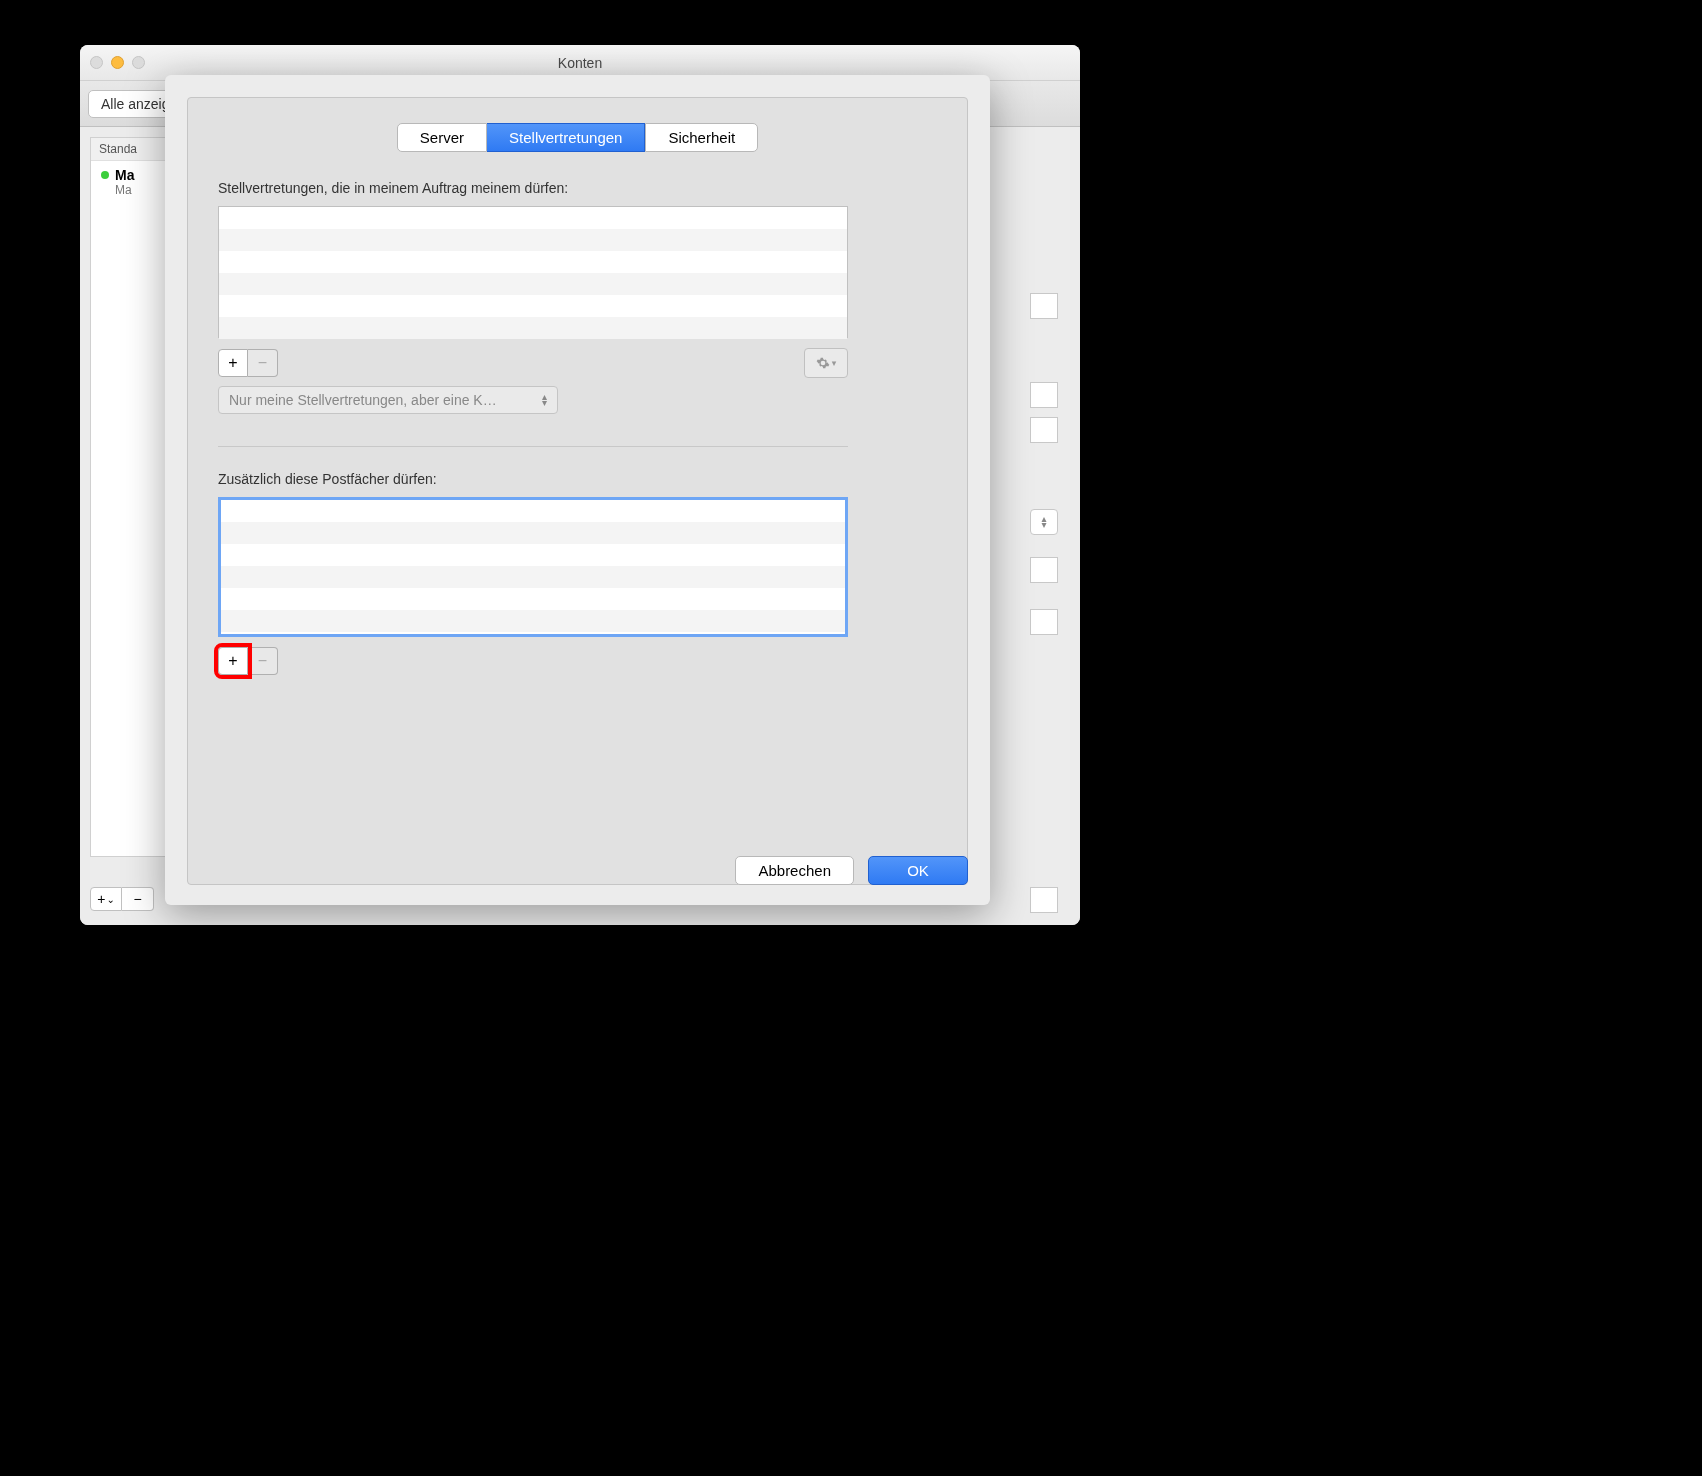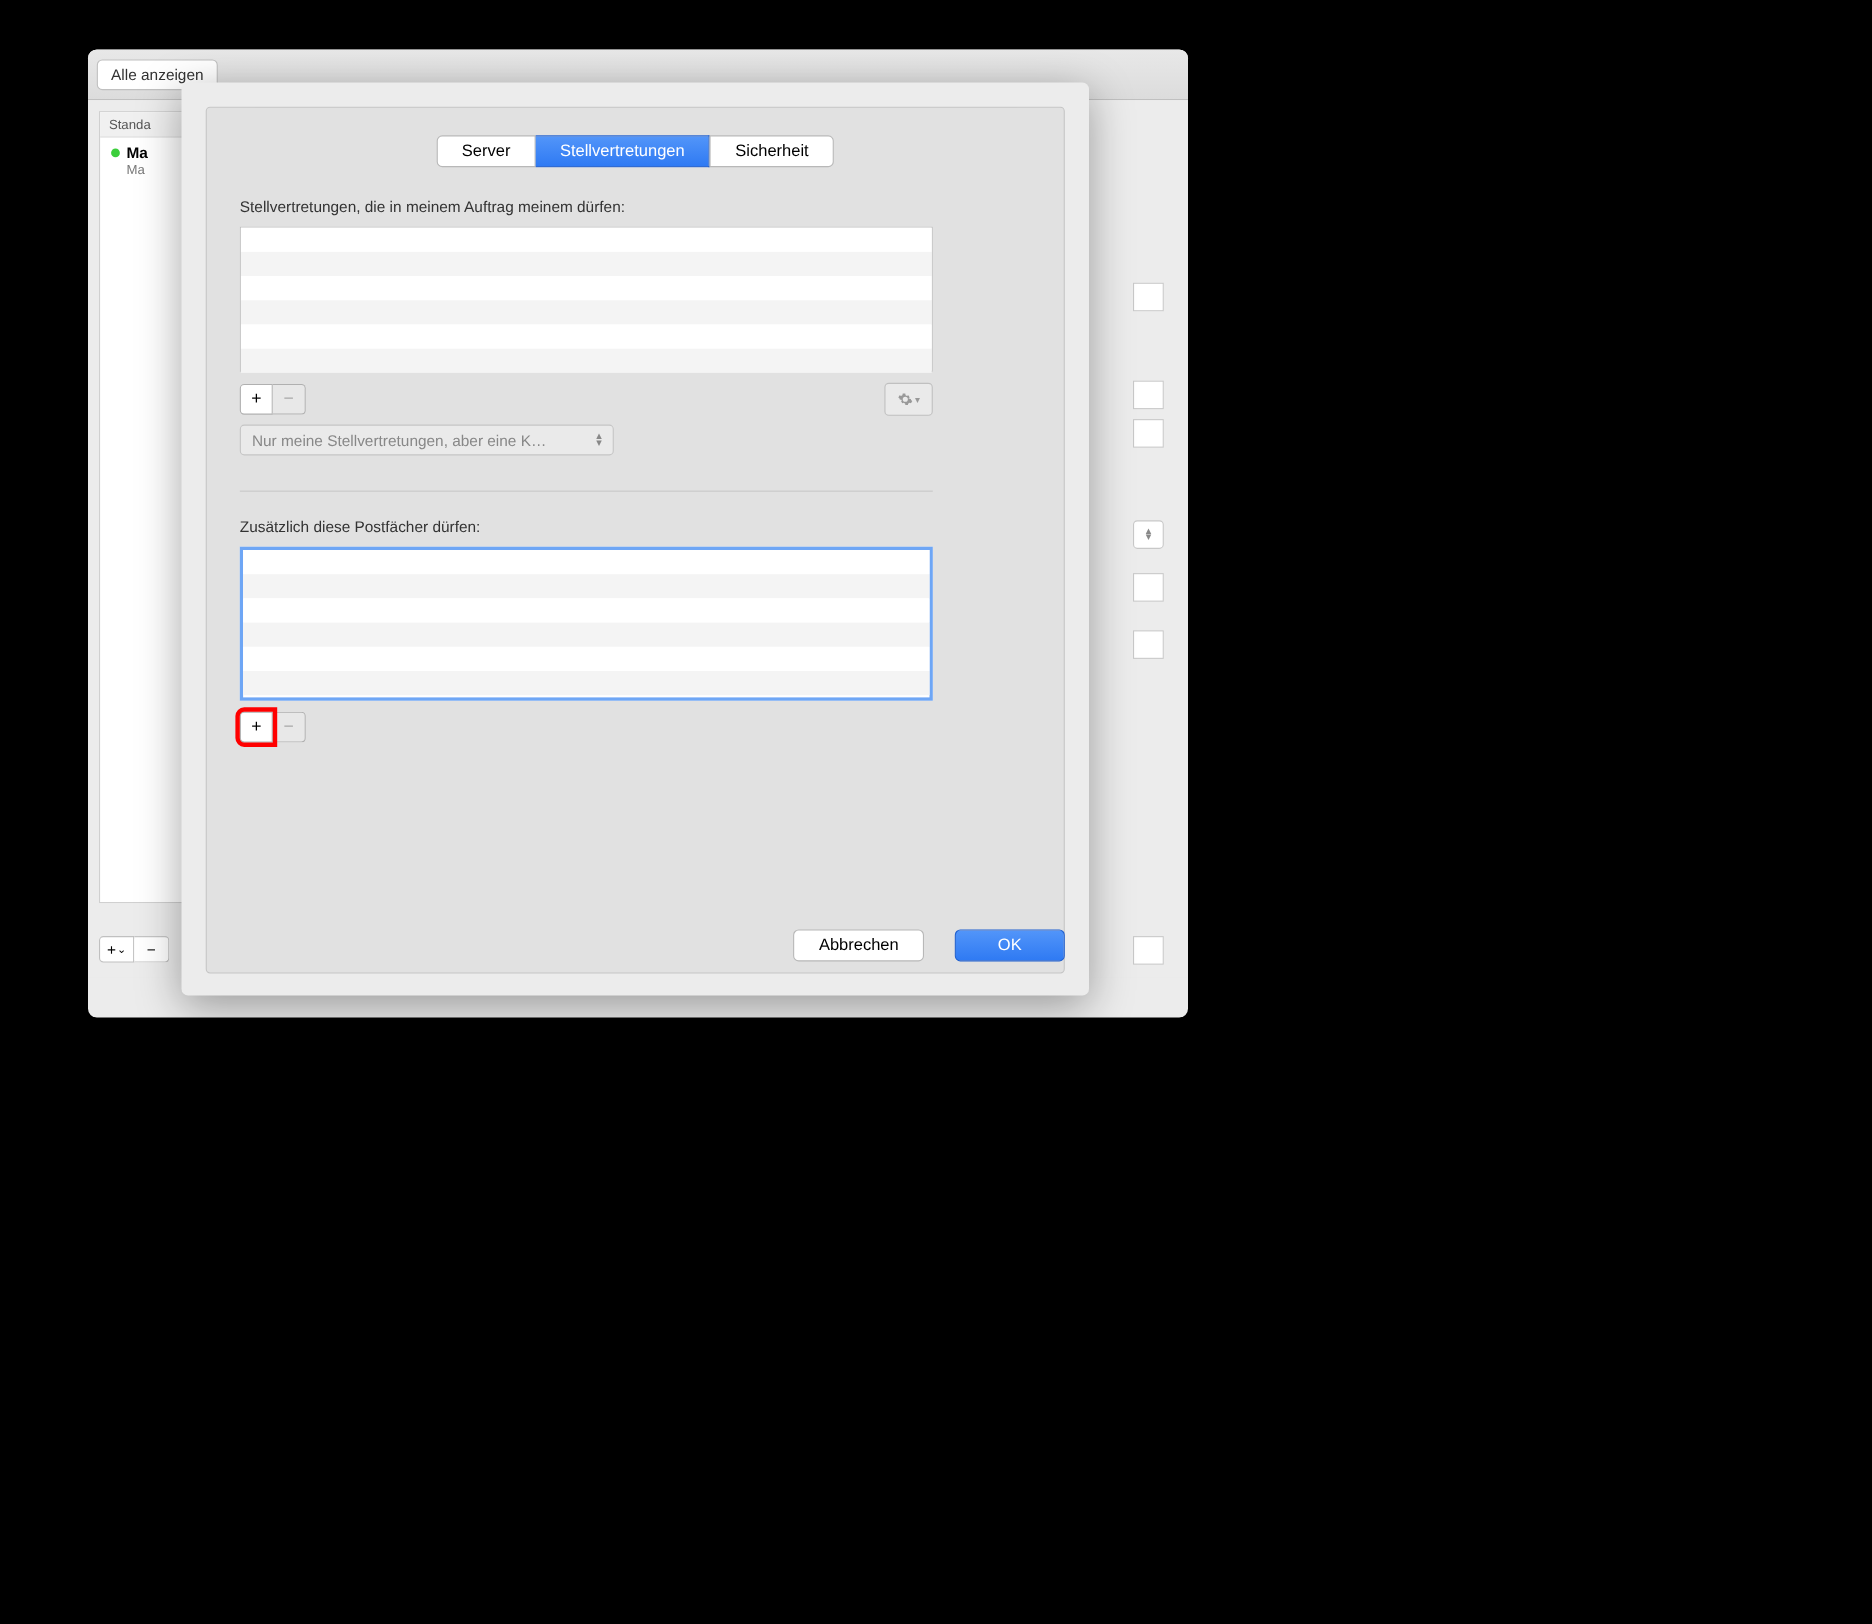--- a/index.html
+++ b/index.html
@@ -276,23 +276,23 @@
     .divider {
       margin: 32px 0 24px 0;
       border: none;
       border-top: 1px solid #c8c8c8;
       width: 630px;
     }
     
     .sheet-buttons {
       position: absolute;
       right: 22px;
-      bottom: 31px;
-      display: flex;
-      gap: 28px;
+      bottom: 20px;
+      display: flex;
+      gap: 14px;
       margin-top: 28px;
     }
     .dialog-btn {
       min-width: 100px;
       padding: 5px 22px;
       font-size: 15px;
       border-radius: 5px;
       border: 1px solid #b8b8b8;
       background: #fff;
       cursor: pointer;
@@ -324,20 +324,28 @@
       background: #fff;
       border: 1px solid #c8c8c8;
     }
     
     svg { display: block; }
   </style>
 </head>
 <body>
 
 <div class="main-window">
+  <div class="titlebar">
+    <div class="traffic-lights">
+      <div class="traffic-light tl-close"></div>
+      <div class="traffic-light tl-min"></div>
+      <div class="traffic-light tl-max"></div>
+    </div>
+    <div class="window-title">Konten</div>
+  </div>
   <div class="toolbar">
     <button class="toolbar-button">Alle anzeigen</button>
   </div>
   <div class="content-area">
     <div class="sidebar-panel">
       <div class="sidebar-header">Standa</div>
       <div class="sidebar-item">
         <div class="sidebar-item-name">
           <span class="status-dot"></span>
           <span>Ma</span>

